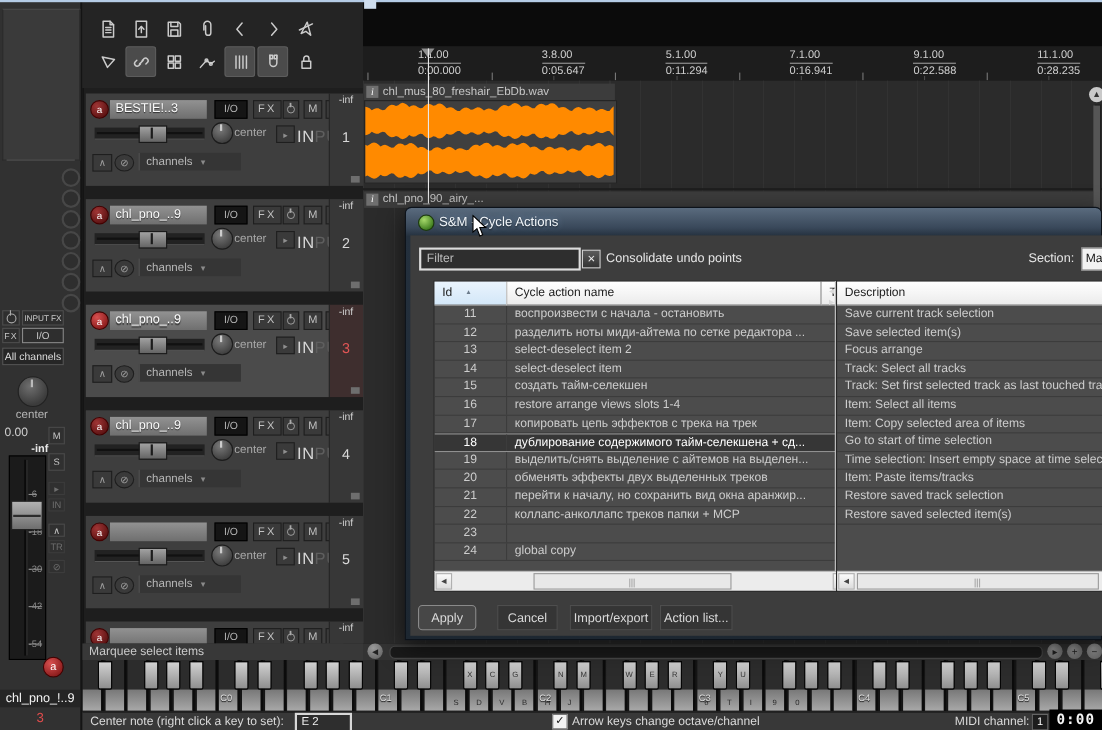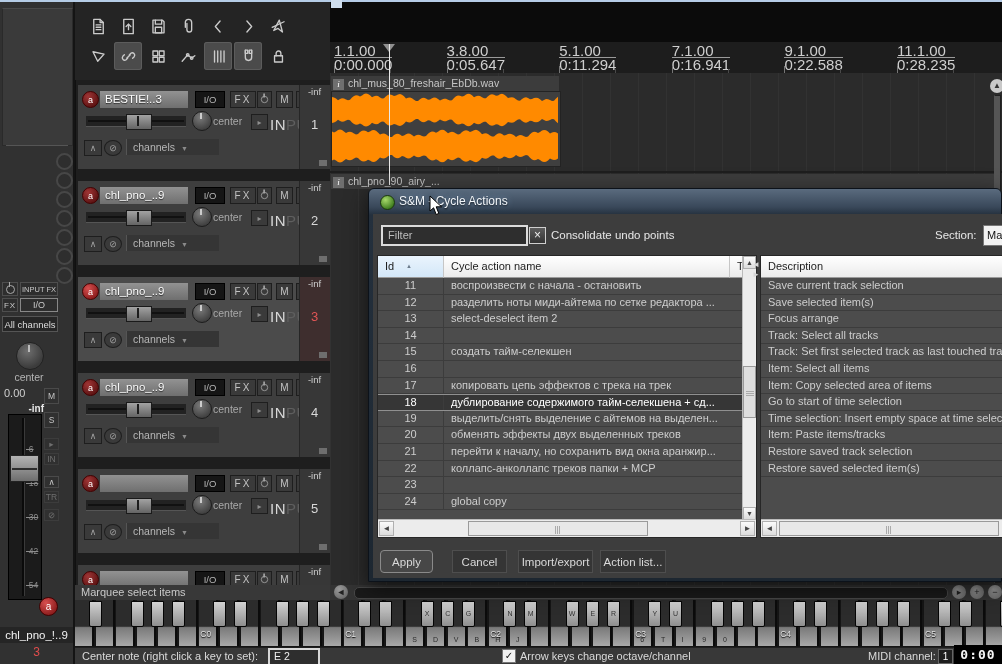--- a/index.html
+++ b/index.html
@@ -77,21 +77,21 @@
   .inlbl b{color:#d8d8d8;font-weight:normal;}
   .inlbl span{color:#5f5f5f;}
   .r3btn{position:absolute;top:55px;width:16px;height:14px;background:#3a3a3a;border:1px solid #1e1e1e;color:#9f9f9f;
          font-size:9px;display:flex;align-items:center;justify-content:center;}
   .chbox{position:absolute;left:48px;top:54px;width:86px;height:16px;background:#353535;border-left:1px solid #555;
          color:#b7b7b7;font-size:10.5px;line-height:16px;padding-left:6px;}
   .chbox i{font-style:normal;color:#8a8a8a;font-size:7px;margin-left:6px;}
   
   #arrange{left:330px;top:0;width:672px;height:585px;background:#0b0b0b;}
   #ruler{position:absolute;left:0;top:42px;width:672px;height:31px;background:#1d1d1d;border-bottom:1px solid #000;}
-  .tick{position:absolute;top:2px;color:#cfcfcf;font-size:15px;line-height:13px;}
+  .tick{position:absolute;top:2px;color:#cfcfcf;font-size:10px;line-height:13px;margin-left:46px;}
   .tick .bar{border-bottom:1px solid #9a9a9a;padding-right:6px;}
   .tickmark{position:absolute;bottom:0;width:1px;height:7px;background:#777;}
   .minormark{position:absolute;bottom:0;width:1px;height:4px;background:#4a4a4a;}
   #lanes{position:absolute;left:0;top:73px;width:672px;height:512px;background:#2b2b2b;
          background-image:repeating-linear-gradient(90deg,rgba(255,255,255,.035) 0 1px,transparent 1px 28px);}
   .itemlabel{position:absolute;height:15px;background:#3c3c3c;color:#c6c6c6;font-size:10.5px;line-height:15px;
              white-space:nowrap;overflow:hidden;}
   .iicon{display:inline-block;width:11px;height:11px;background:#6f6f6f;color:#fff;font-size:9px;line-height:11px;
          text-align:center;margin:0 4px 0 2px;font-family:"Liberation Serif",serif;font-style:italic;}
   #wavebody{position:absolute;left:1px;top:91px;width:228px;height:74px;background:#3f3f3f;border:1px solid #232323;}
@@ -141,21 +141,21 @@
   #dlg-client{position:absolute;left:4px;top:25px;width:629px;height:364px;background:#3d3d3d;overflow:hidden;}
   #filter{position:absolute;left:8px;top:11px;width:138px;height:17px;background:#2e2e2e;border:2px solid #dcdcdc;
           color:#bdbdbd;font-size:11px;line-height:17px;padding-left:5px;}
   #consol-box{position:absolute;left:156px;top:13px;width:15px;height:15px;background:linear-gradient(180deg,#5c5c5c,#333);
               border:1px solid #cfcfcf;color:#eee;font-size:12px;line-height:15px;text-align:center;}
   #consol-lbl{position:absolute;left:178px;top:15px;color:#e6e6e6;font-size:11.5px;}
   #section-lbl{position:absolute;left:562px;top:15px;color:#e6e6e6;font-size:11.5px;}
   #section-val{position:absolute;left:610px;top:11px;width:22px;height:19px;background:#f2f2f2;border:1px solid #777;
                color:#111;font-size:11px;line-height:19px;padding-left:3px;overflow:hidden;}
   .lv{position:absolute;top:41px;height:283px;background:#4c4c4c;border:1px solid #272727;box-sizing:border-box;}
-  #lv-left{left:4px;width:380px;}
+  #lv-left{left:21px;width:380px;}
   #lv-right{left:387px;width:246px;border-right:none;}
   .lvhead{position:absolute;left:0;top:0;right:0;height:22px;display:flex;}
   .hcell{background:linear-gradient(180deg,#ffffff,#ebebeb);border-right:1px solid #c6c6c6;border-bottom:1px solid #9a9a9a;
          color:#1c1c1c;font-size:11px;line-height:21px;padding-left:7px;box-sizing:border-box;overflow:hidden;white-space:nowrap;}
   .hcell.sorted{background:linear-gradient(180deg,#eaf4fd,#d3e7f8);position:relative;}
   .hcell.sorted .sortarrow{position:absolute;left:28px;top:0px;font-size:6px;color:#6b7b8b;}
   .rows{position:absolute;left:0;top:22px;}
   .lrow{display:flex;height:16.6px;border-bottom:1px solid #3c3c3c;box-sizing:border-box;color:#cdcdcd;font-size:11px;}
   .lrow.selrow{background:#363636;color:#fff;border-top:1px solid #909090;border-bottom:1px solid #909090;}
   .cid{width:66px;text-align:center;line-height:15.5px;border-right:1px solid #3c3c3c;box-sizing:border-box;}
@@ -669,27 +669,29 @@
             <div class="lrow">
               <div class="cid">12</div>
               <div class="cname">разделить ноты миди-айтема по сетке редактора ...</div>
             </div>
             <div class="lrow">
               <div class="cid">13</div>
               <div class="cname">select-deselect item 2</div>
             </div>
             <div class="lrow">
               <div class="cid">14</div>
+              <div class="cname">select-deselect item</div>
             </div>
             <div class="lrow">
               <div class="cid">15</div>
               <div class="cname">создать тайм-селекшен</div>
             </div>
             <div class="lrow">
               <div class="cid">16</div>
+              <div class="cname">restore arrange views slots 1-4</div>
             </div>
             <div class="lrow">
               <div class="cid">17</div>
               <div class="cname">копировать цепь эффектов с трека на трек</div>
             </div>
             <div class="lrow selrow">
               <div class="cid">18</div>
               <div class="cname">дублирование содержимого тайм-селекшена + сд...</div>
             </div>
             <div class="lrow">

